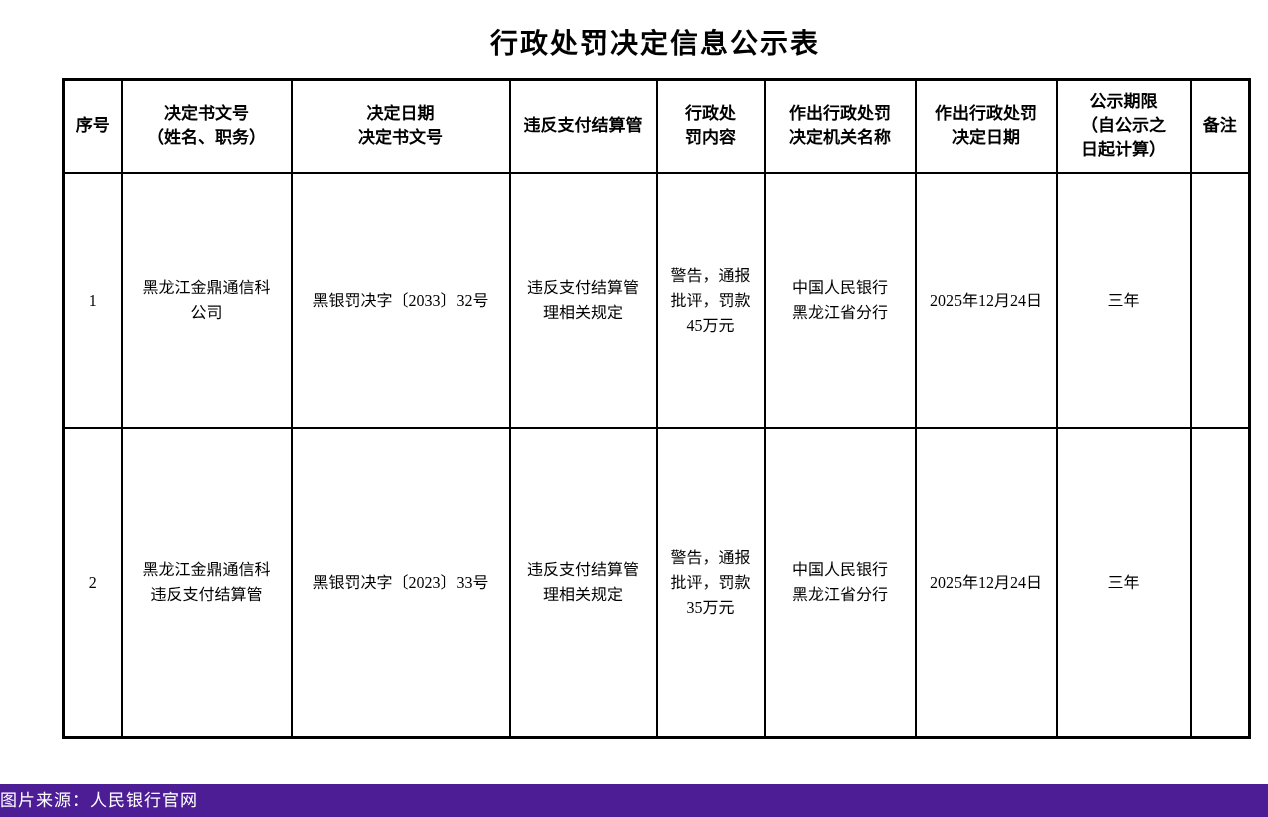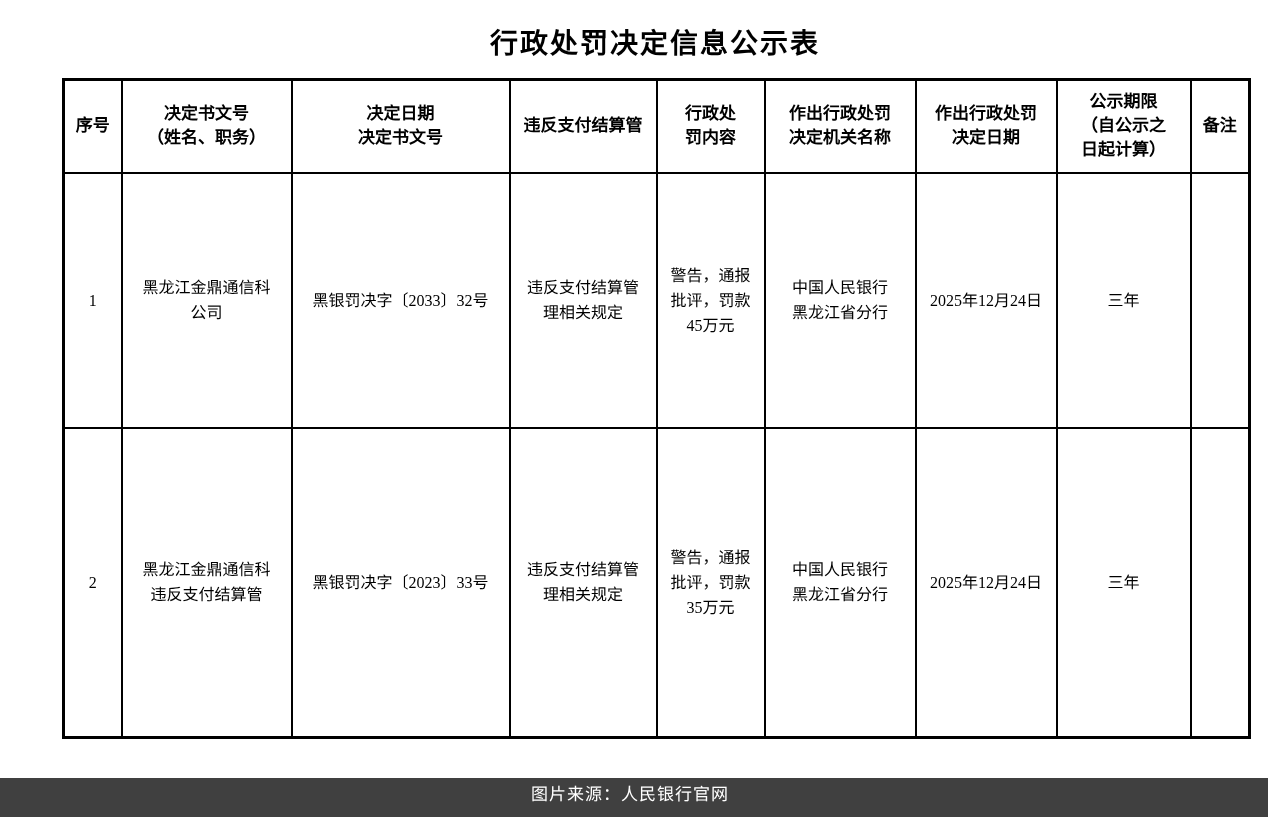--- a/index.html
+++ b/index.html
@@ -65,23 +65,23 @@
     line-height: 25px;
   }
   tr.header-row { height: 93px; }
   tr.data-row-1 { height: 255px; }
   tr.data-row-2 { height: 310px; }
   .source-bar {
     position: absolute;
     left: 0;
     bottom: 0;
     width: 1268px;
-    height: 39px;
-    background: #404040;
-    text-align: center;
+    height: 33px;
+    background: #4c1d95;
+    text-align: left;
   }
   .source-bar span {
     display: inline-block;
     padding-right: 8px;
     line-height: 33px;
     font-family: "Liberation Sans", sans-serif;
     font-size: 17px;
     color: #ffffff;
     letter-spacing: 1px;
   }

